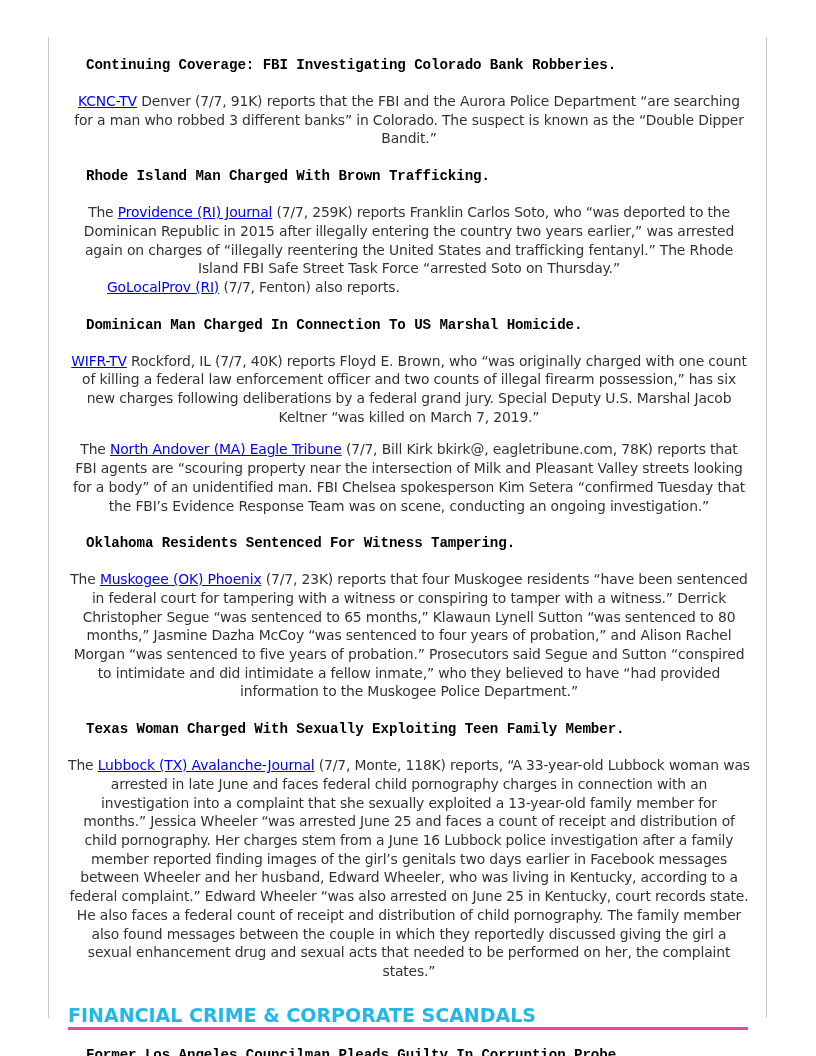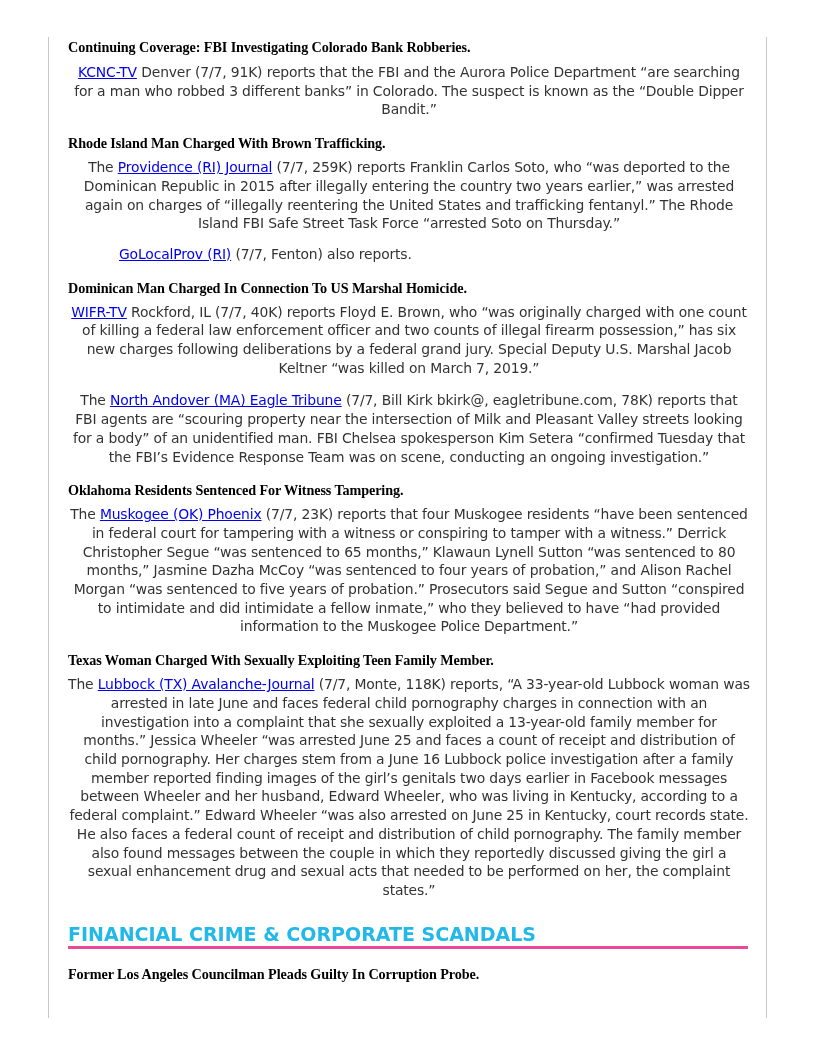--- a/index.html
+++ b/index.html
@@ -27,25 +27,25 @@
     .content {
       position: absolute;
       left: 68px;
       top: 37px;
       width: 682px;
     }
     .article {
       margin: 0;
     }
     .headline {
-      font-family: Liberation Serif, serif;
+      font-family: Liberation Mono, monospace;
       font-weight: bold;
       font-size: 14.2px;
       color: #000000;
-      margin: 0;
+      margin: 18px;
       padding-top: 1px;
       line-height: 18px;
       letter-spacing: -0.1px;
     }
     .body-text {
       font-family: "DejaVu Sans", sans-serif;
       font-size: 13.9px;
       line-height: 18.7px;
       color: #333333;
       margin: 6px 0 0 0;
@@ -54,21 +54,21 @@
     }
     .body-text a, .also a {
       color: #0000ee;
       text-decoration: underline;
     }
     .also {
       font-family: "DejaVu Sans", sans-serif;
       font-size: 13.9px;
       line-height: 18.7px;
       color: #333333;
-      margin: 12px;
+      margin: 0;
       padding-left: 39px;
       letter-spacing: -0.15px;
     }
     .section-header {
       font-family: "DejaVu Sans", sans-serif;
       font-weight: bold;
       font-size: 19px;
       color: #22b8e8;
       margin: 0;
       line-height: 24px;

